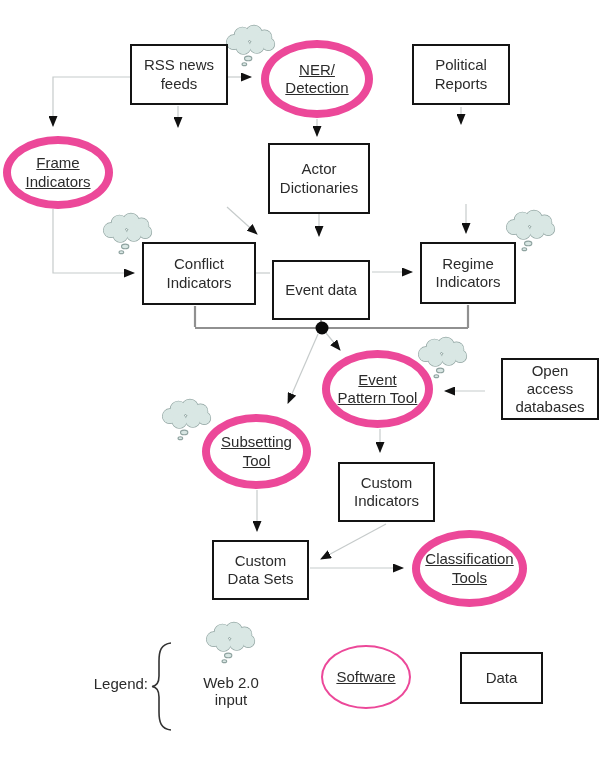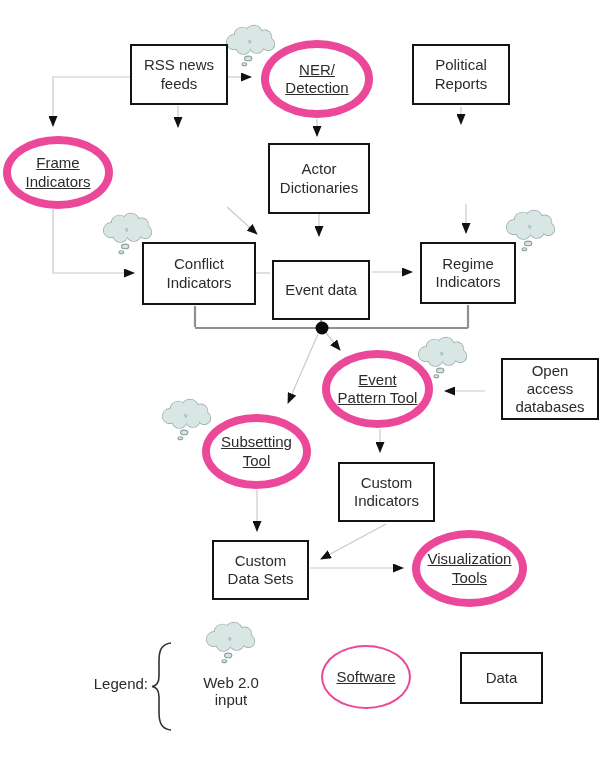--- a/index.html
+++ b/index.html
@@ -110,21 +110,21 @@
 Pattern Tool</div>
   <div class="node rect" style="left:485px;top:358px;width:98px;height:62px;margin-left:16px;">Open
 access
 databases</div>
   <div class="node ellipse" style="left:202px;top:414px;width:109px;height:75px;">Subsetting
 Tool</div>
   <div class="node rect" style="left:338px;top:462px;width:97px;height:60px;">Custom
 Indicators</div>
   <div class="node rect" style="left:212px;top:540px;width:97px;height:60px;">Custom
 Data Sets</div>
-  <div class="node ellipse" style="left:412px;top:530px;width:115px;height:77px;">Visualization
+  <div class="node ellipse" style="left:412px;top:530px;width:115px;height:77px;">Classification
 Tools</div>
 
   <div class="legend-label" style="left:80px;top:675px;width:68px;text-align:right;">Legend:</div>
   <div class="legend-label" style="left:191px;top:674px;width:80px;">Web 2.0
 input</div>
   <div class="node ellipse" style="left:321px;top:645px;width:90px;height:64px;border-width:2.5px;">Software</div>
   <div class="node rect" style="left:460px;top:652px;width:83px;height:52px;">Data</div>
 
 </div>
 

